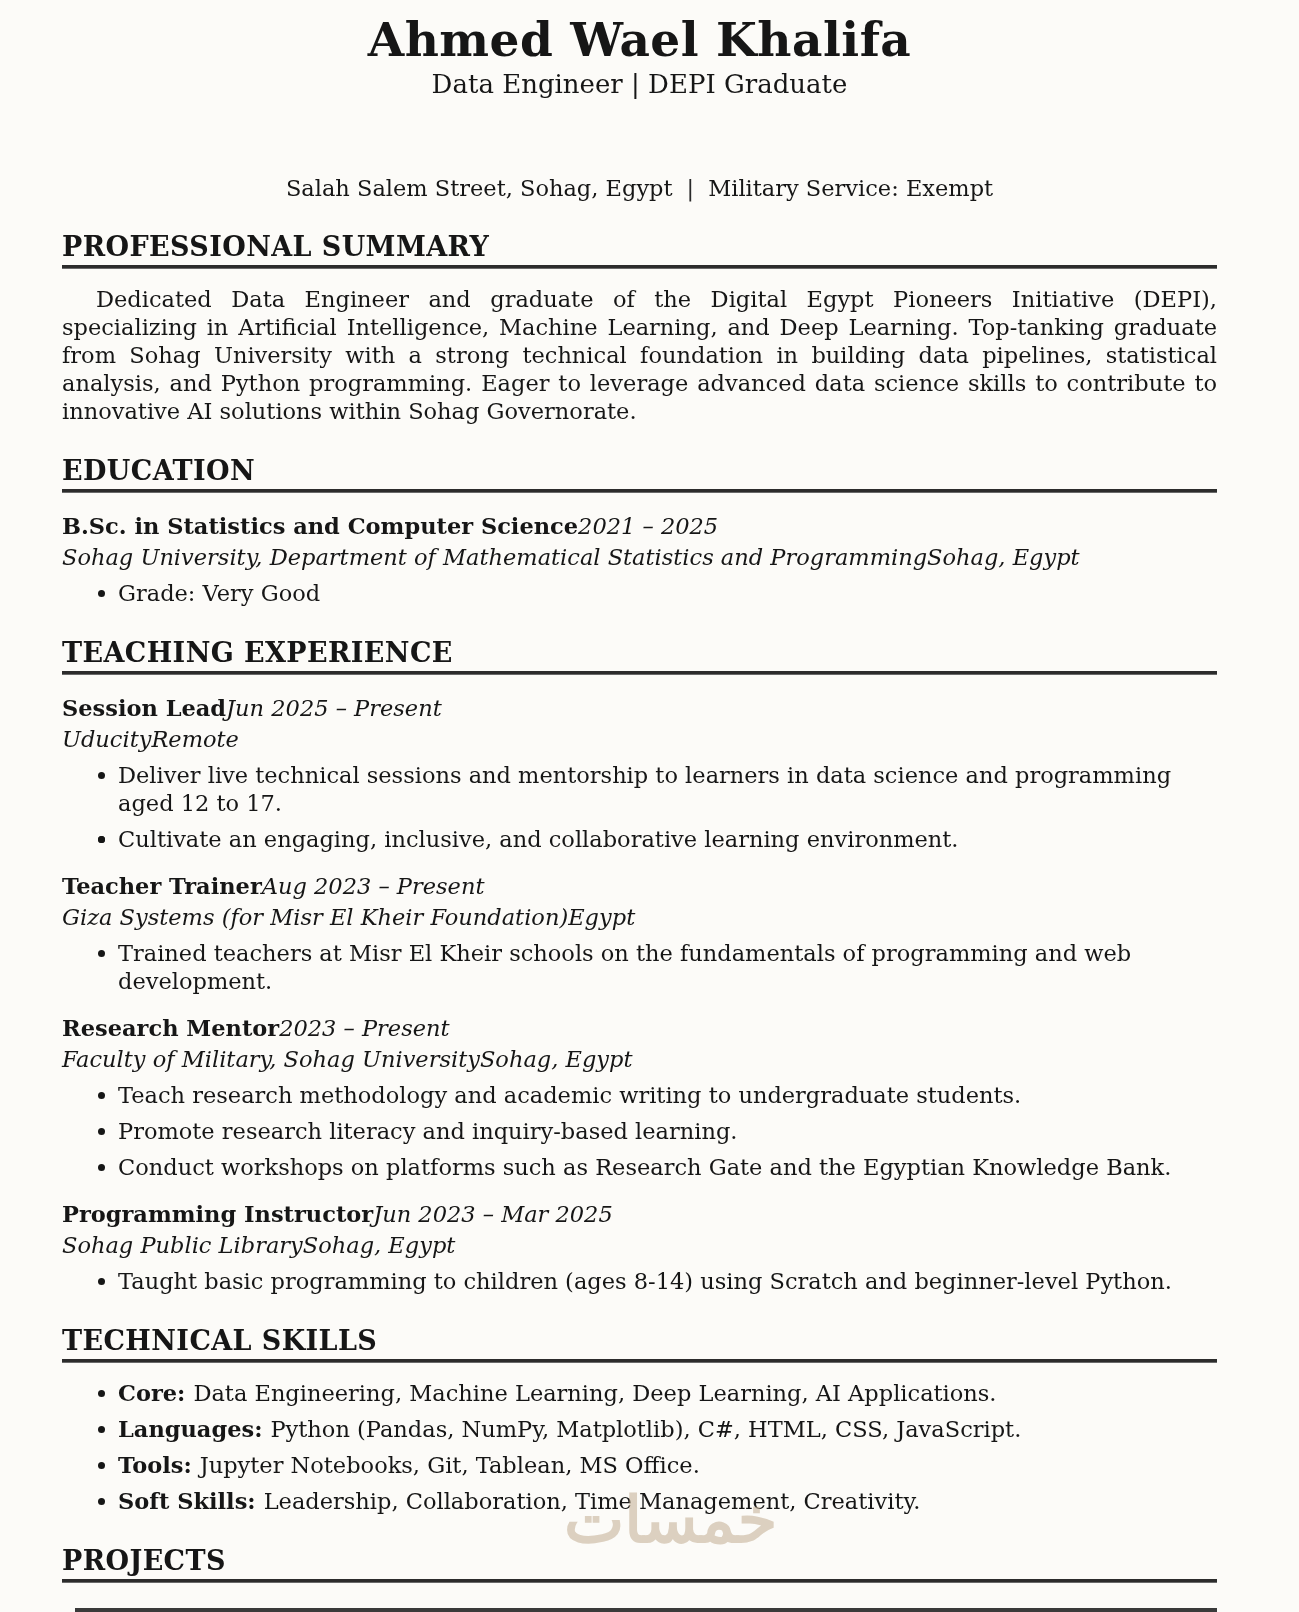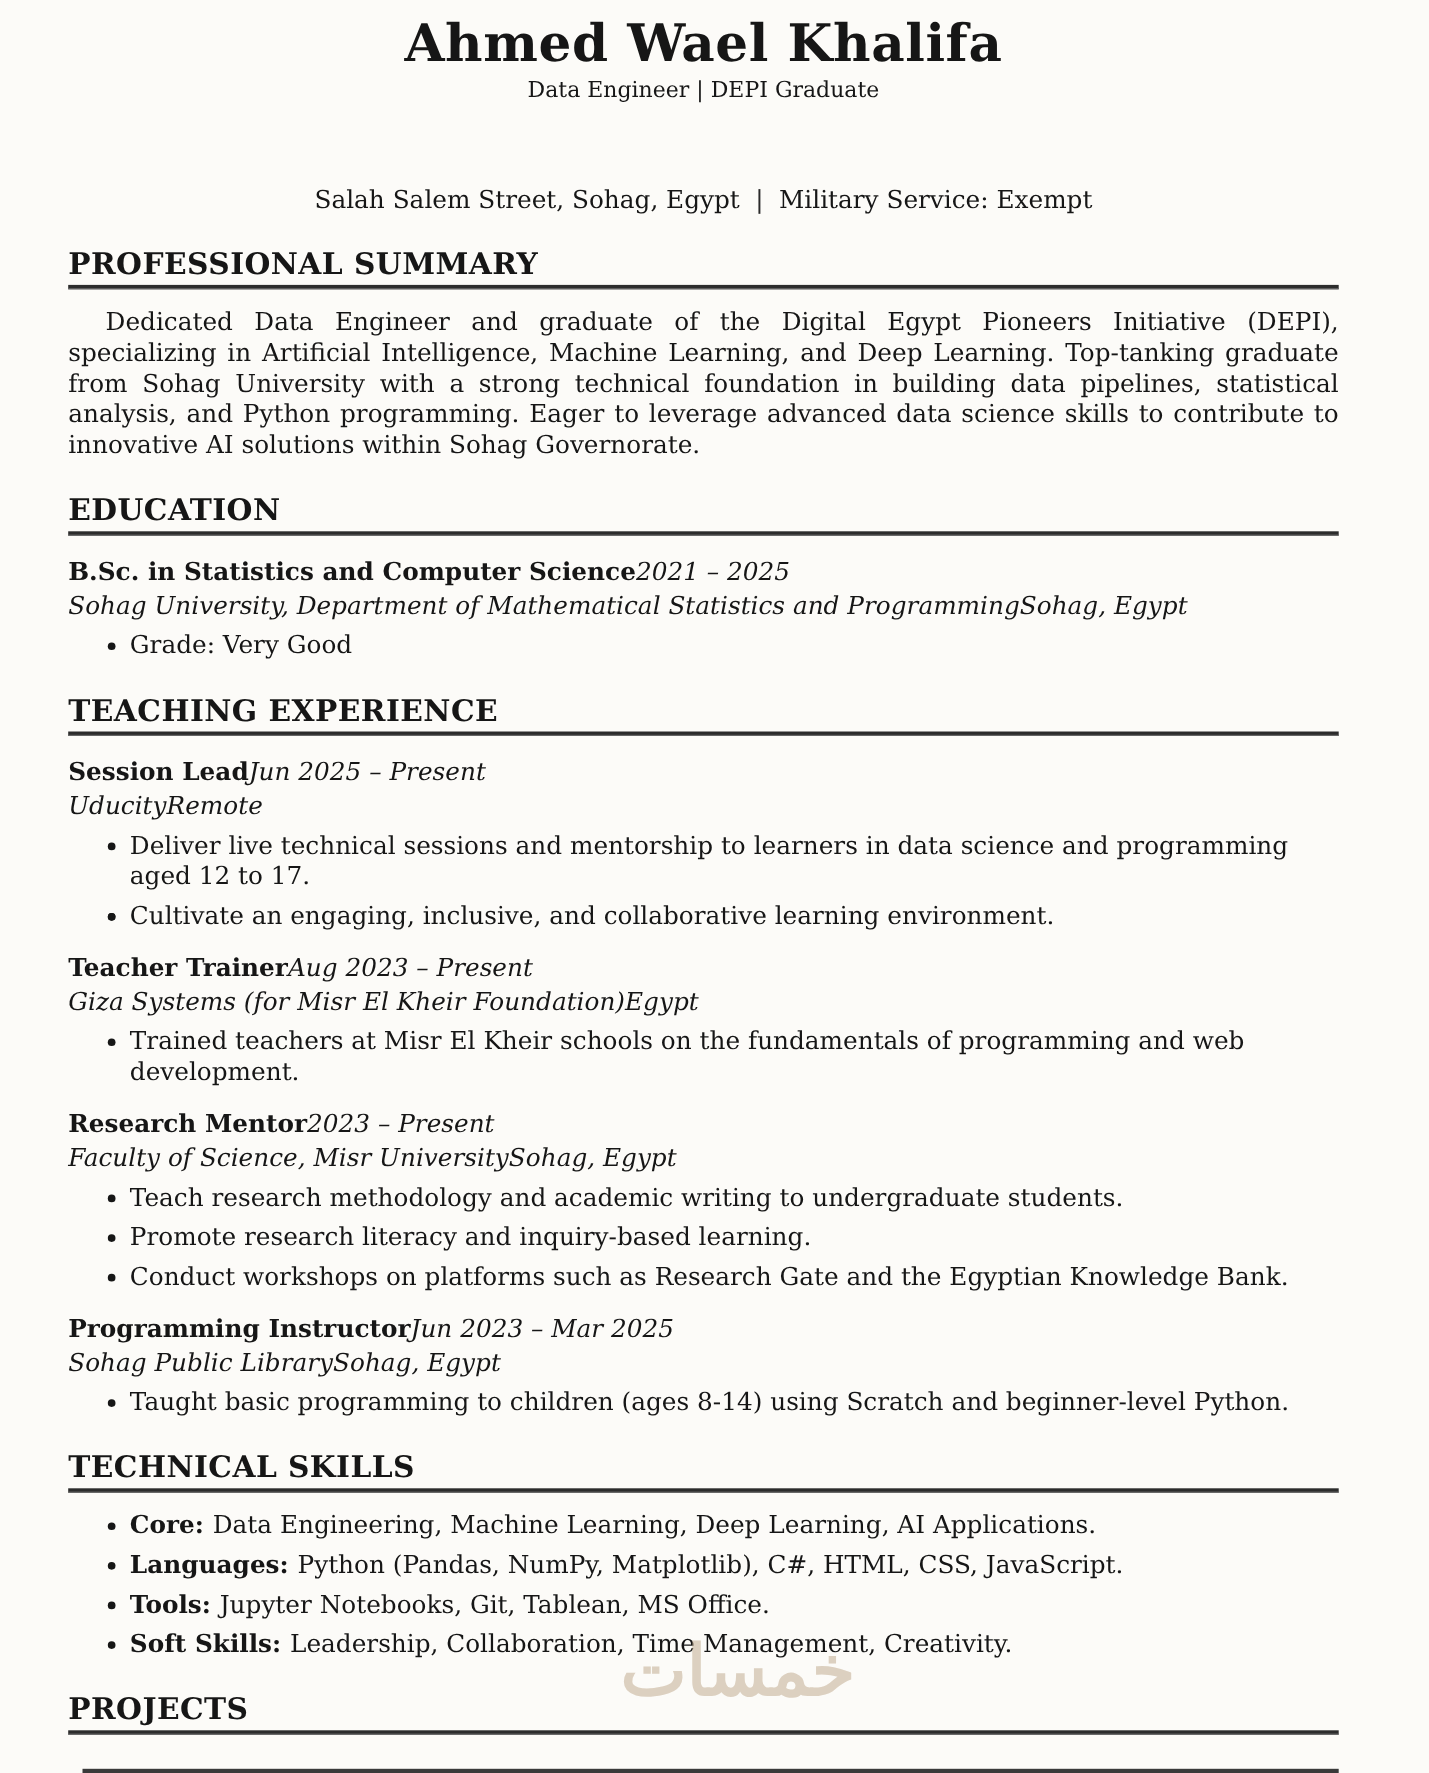--- a/index.html
+++ b/index.html
@@ -20,21 +20,21 @@
   
   .hdr { text-align: center; }
   .name {
     margin: 0;
     font-size: 47px;
     font-weight: bold;
     letter-spacing: 0.5px;
     line-height: 1.1;
   }
   .tagline {
-    font-size: 20px;
+    font-size: 26px;
     margin-top: 3px;
   }
   .contact {
     font-size: 22.5px;
     margin-top: 76px;
     text-align: center;
   }
   .contact .sep { padding: 0 14px; color: #2a2a2a; }
   
   section { margin-top: 30px; }
@@ -179,21 +179,21 @@
         <li><span class="dot"></span><span>Trained teachers at Misr El Kheir schools on the fundamentals of programming and web development.</span></li>
       </ul>
     </div>
 
     <div class="entry">
       <div class="row">
         <span class="b">Research Mentor</span>
         <span class="i">2023 – Present</span>
       </div>
       <div class="row">
-        <span class="i">Faculty of Science, Misr University</span>
+        <span class="i">Faculty of Military, Sohag University</span>
         <span class="i">Sohag, Egypt</span>
       </div>
       <ul class="bullets">
         <li><span class="dot"></span><span>Teach research methodology and academic writing to undergraduate students.</span></li>
         <li><span class="dot"></span><span>Promote research literacy and inquiry-based learning.</span></li>
         <li><span class="dot"></span><span>Conduct workshops on platforms such as Research Gate and the Egyptian Knowledge Bank.</span></li>
       </ul>
     </div>
 
     <div class="entry">

